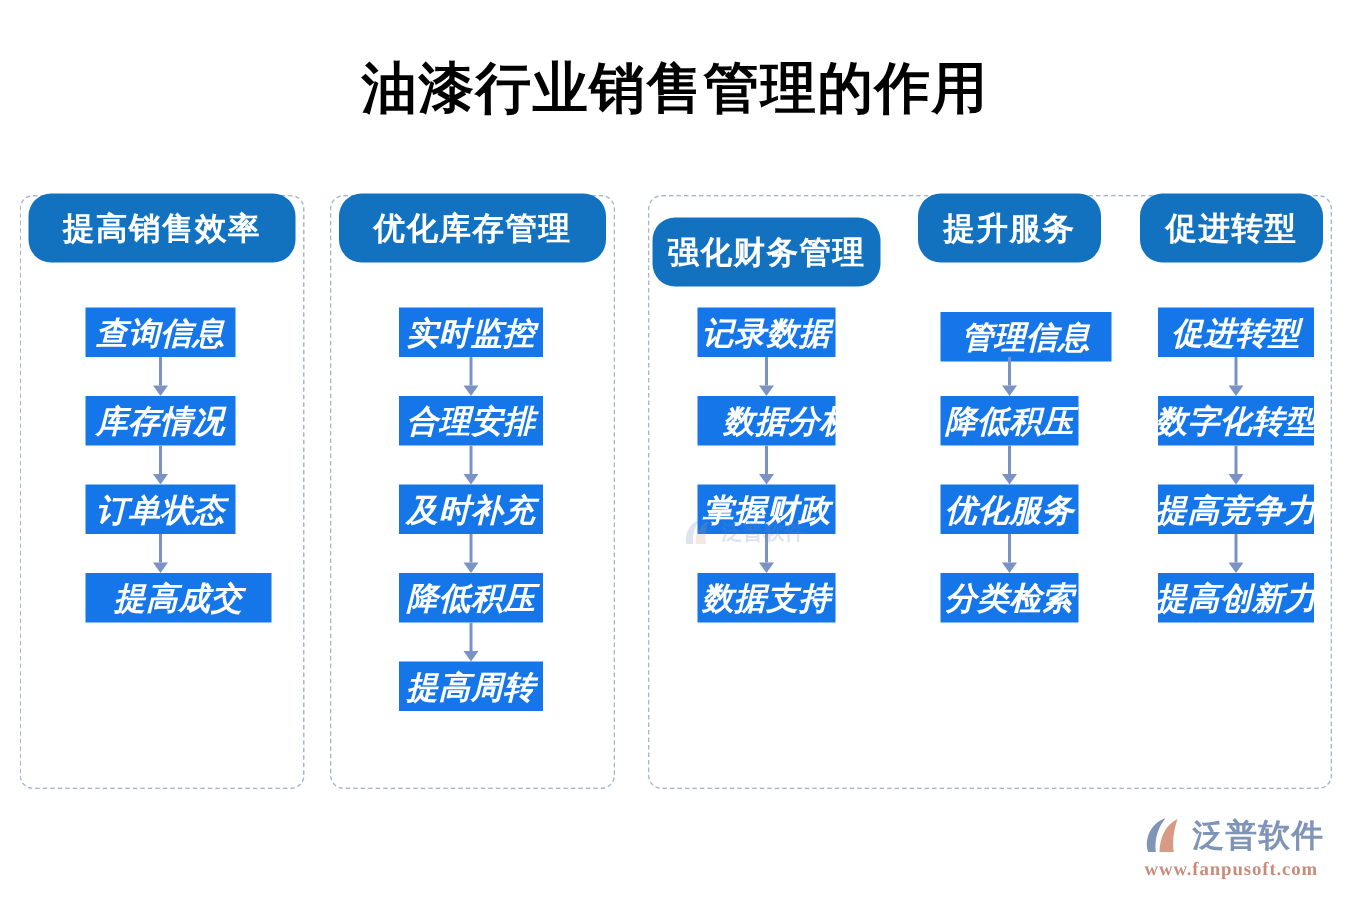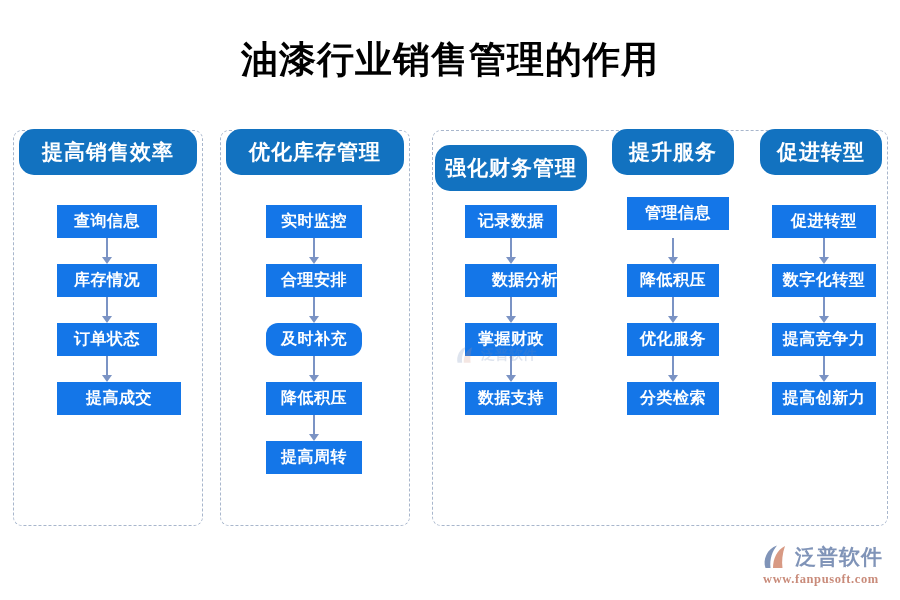--- a/index.html
+++ b/index.html
@@ -65,25 +65,26 @@
 
   
   .node {
     position: absolute;
     background: #1476E8;
     color: #ffffff;
     display: flex;
     align-items: center;
     justify-content: center;
     font-family: "Liberation Serif", "DejaVu Serif", serif;
-    font-size: 16px;
+    font-size: 21px;
     font-weight: bold;
     letter-spacing: 0.5px;
     white-space: nowrap;
     box-sizing: border-box;
+    font-style: italic;
   }
 
   
   .arrow {
     position: absolute;
     width: 12px;
   }
   .arrow .shaft {
     position: absolute;
     left: 5px;
@@ -197,21 +198,21 @@
       <div class="node" style="left: 266px; top: 205px; width: 96px; height: 33px;">实时监控</div>
       <div class="arrow" style="left: 308px; top: 238px; height: 26px;">
         <div class="shaft" style="height: 19px;"></div>
         <div class="head" style="top: 19px;"></div>
       </div>
       <div class="node" style="left: 266px; top: 264px; width: 96px; height: 33px;">合理安排</div>
       <div class="arrow" style="left: 308px; top: 297px; height: 26px;">
         <div class="shaft" style="height: 19px;"></div>
         <div class="head" style="top: 19px;"></div>
       </div>
-      <div class="node" style="left: 266px; top: 323px; width: 96px; height: 33px; border-radius: 12px;">及时补充</div>
+      <div class="node" style="left: 266px; top: 323px; width: 96px; height: 33px;">及时补充</div>
       <div class="arrow" style="left: 308px; top: 356px; height: 26px;">
         <div class="shaft" style="height: 19px;"></div>
         <div class="head" style="top: 19px;"></div>
       </div>
       <div class="node" style="left: 266px; top: 382px; width: 96px; height: 33px;">降低积压</div>
       <div class="arrow" style="left: 308px; top: 415px; height: 26px;">
         <div class="shaft" style="height: 19px;"></div>
         <div class="head" style="top: 19px;"></div>
       </div>
       <div class="node" style="left: 266px; top: 441px; width: 96px; height: 33px;">提高周转</div>
@@ -226,21 +227,21 @@
         <div class="shaft" style="height: 19px;"></div>
         <div class="head" style="top: 19px;"></div>
       </div>
       <div class="node" style="left: 465px; top: 323px; width: 92px; height: 33px;">掌握财政</div>
       <div class="arrow" style="left: 505px; top: 356px; height: 26px;">
         <div class="shaft" style="height: 19px;"></div>
         <div class="head" style="top: 19px;"></div>
       </div>
       <div class="node" style="left: 465px; top: 382px; width: 92px; height: 33px;">数据支持</div>
       <div class="header-btn" style="left: 612px; top: 129px; width: 122px; height: 46px;">提升服务</div>
-      <div class="node" style="left: 627px; top: 197px; width: 102px; height: 33px;">管理信息</div>
+      <div class="node" style="left: 627px; top: 208px; width: 114px; height: 33px;">管理信息</div>
       <div class="arrow" style="left: 667px; top: 238px; height: 26px;">
         <div class="shaft" style="height: 19px;"></div>
         <div class="head" style="top: 19px;"></div>
       </div>
       <div class="node" style="left: 627px; top: 264px; width: 92px; height: 33px;">降低积压</div>
       <div class="arrow" style="left: 667px; top: 297px; height: 26px;">
         <div class="shaft" style="height: 19px;"></div>
         <div class="head" style="top: 19px;"></div>
       </div>
       <div class="node" style="left: 627px; top: 323px; width: 92px; height: 33px;">优化服务</div>

